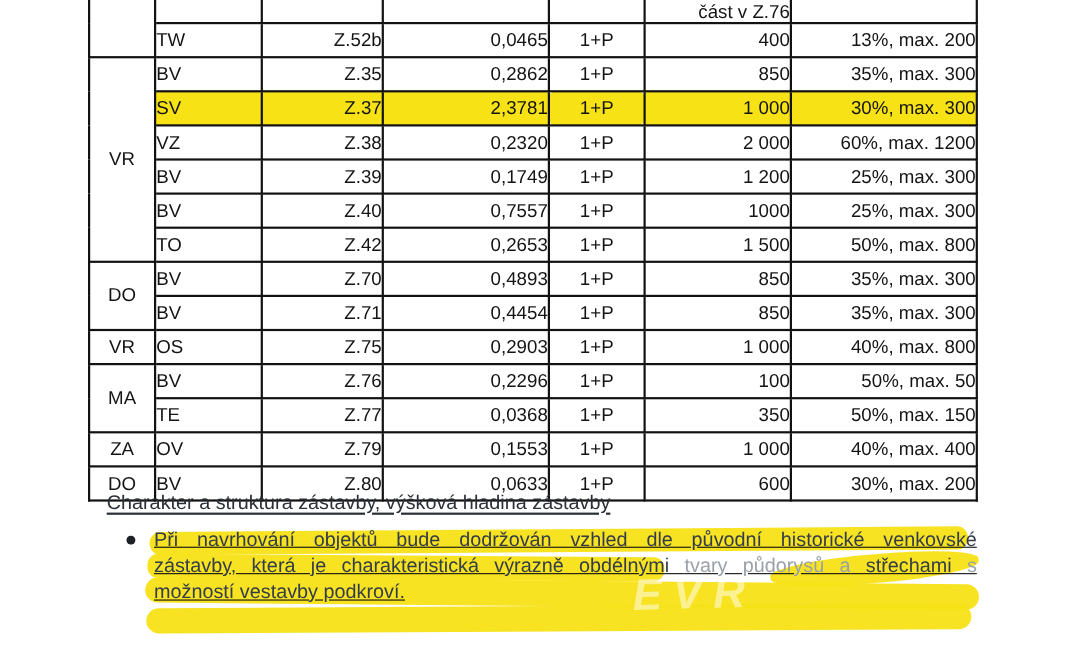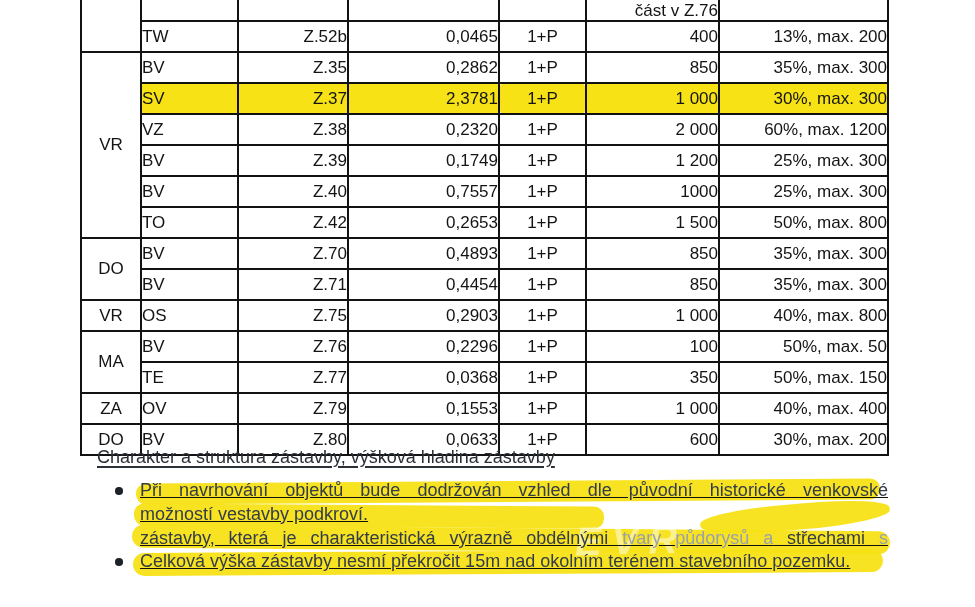--- a/index.html
+++ b/index.html
@@ -208,21 +208,18 @@
           <td class="c6">600</td>
           <td class="c7">30%, max. 200</td>
         </tr>
       </tbody>
   </table>
 
   <div class="heading">Charakter a struktura zástavby, výšková hladina zástavby</div>
   <ul class="bullets" id="bullets">
       <li class="bullet-item">
         <div class="line just"><span>Při navrhování objektů bude dodržován vzhled dle původní historické venkovské</span></div>
+        <div class="line just"><span>zástavby, která je charakteristická výrazně obdélnými </span><span class="faded">tvary půdorysů a</span><span> střechami </span><span class="faded">s</span></div>
         <div class="line"><span>možností vestavby podkroví.</span></div>
-        <div class="line just"><span>zástavby, která je charakteristická výrazně obdélnými </span><span class="faded">tvary půdorysů a</span><span> střechami </span><span class="faded">s</span></div>
-      </li>
-      <li class="bullet-item">
-        <div class="line"><span>Celková výška zástavby nesmí překročit 15m nad okolním terénem stavebního pozemku.</span></div>
       </li>
     </ul>
 
 </div>
 
 </body></html>

